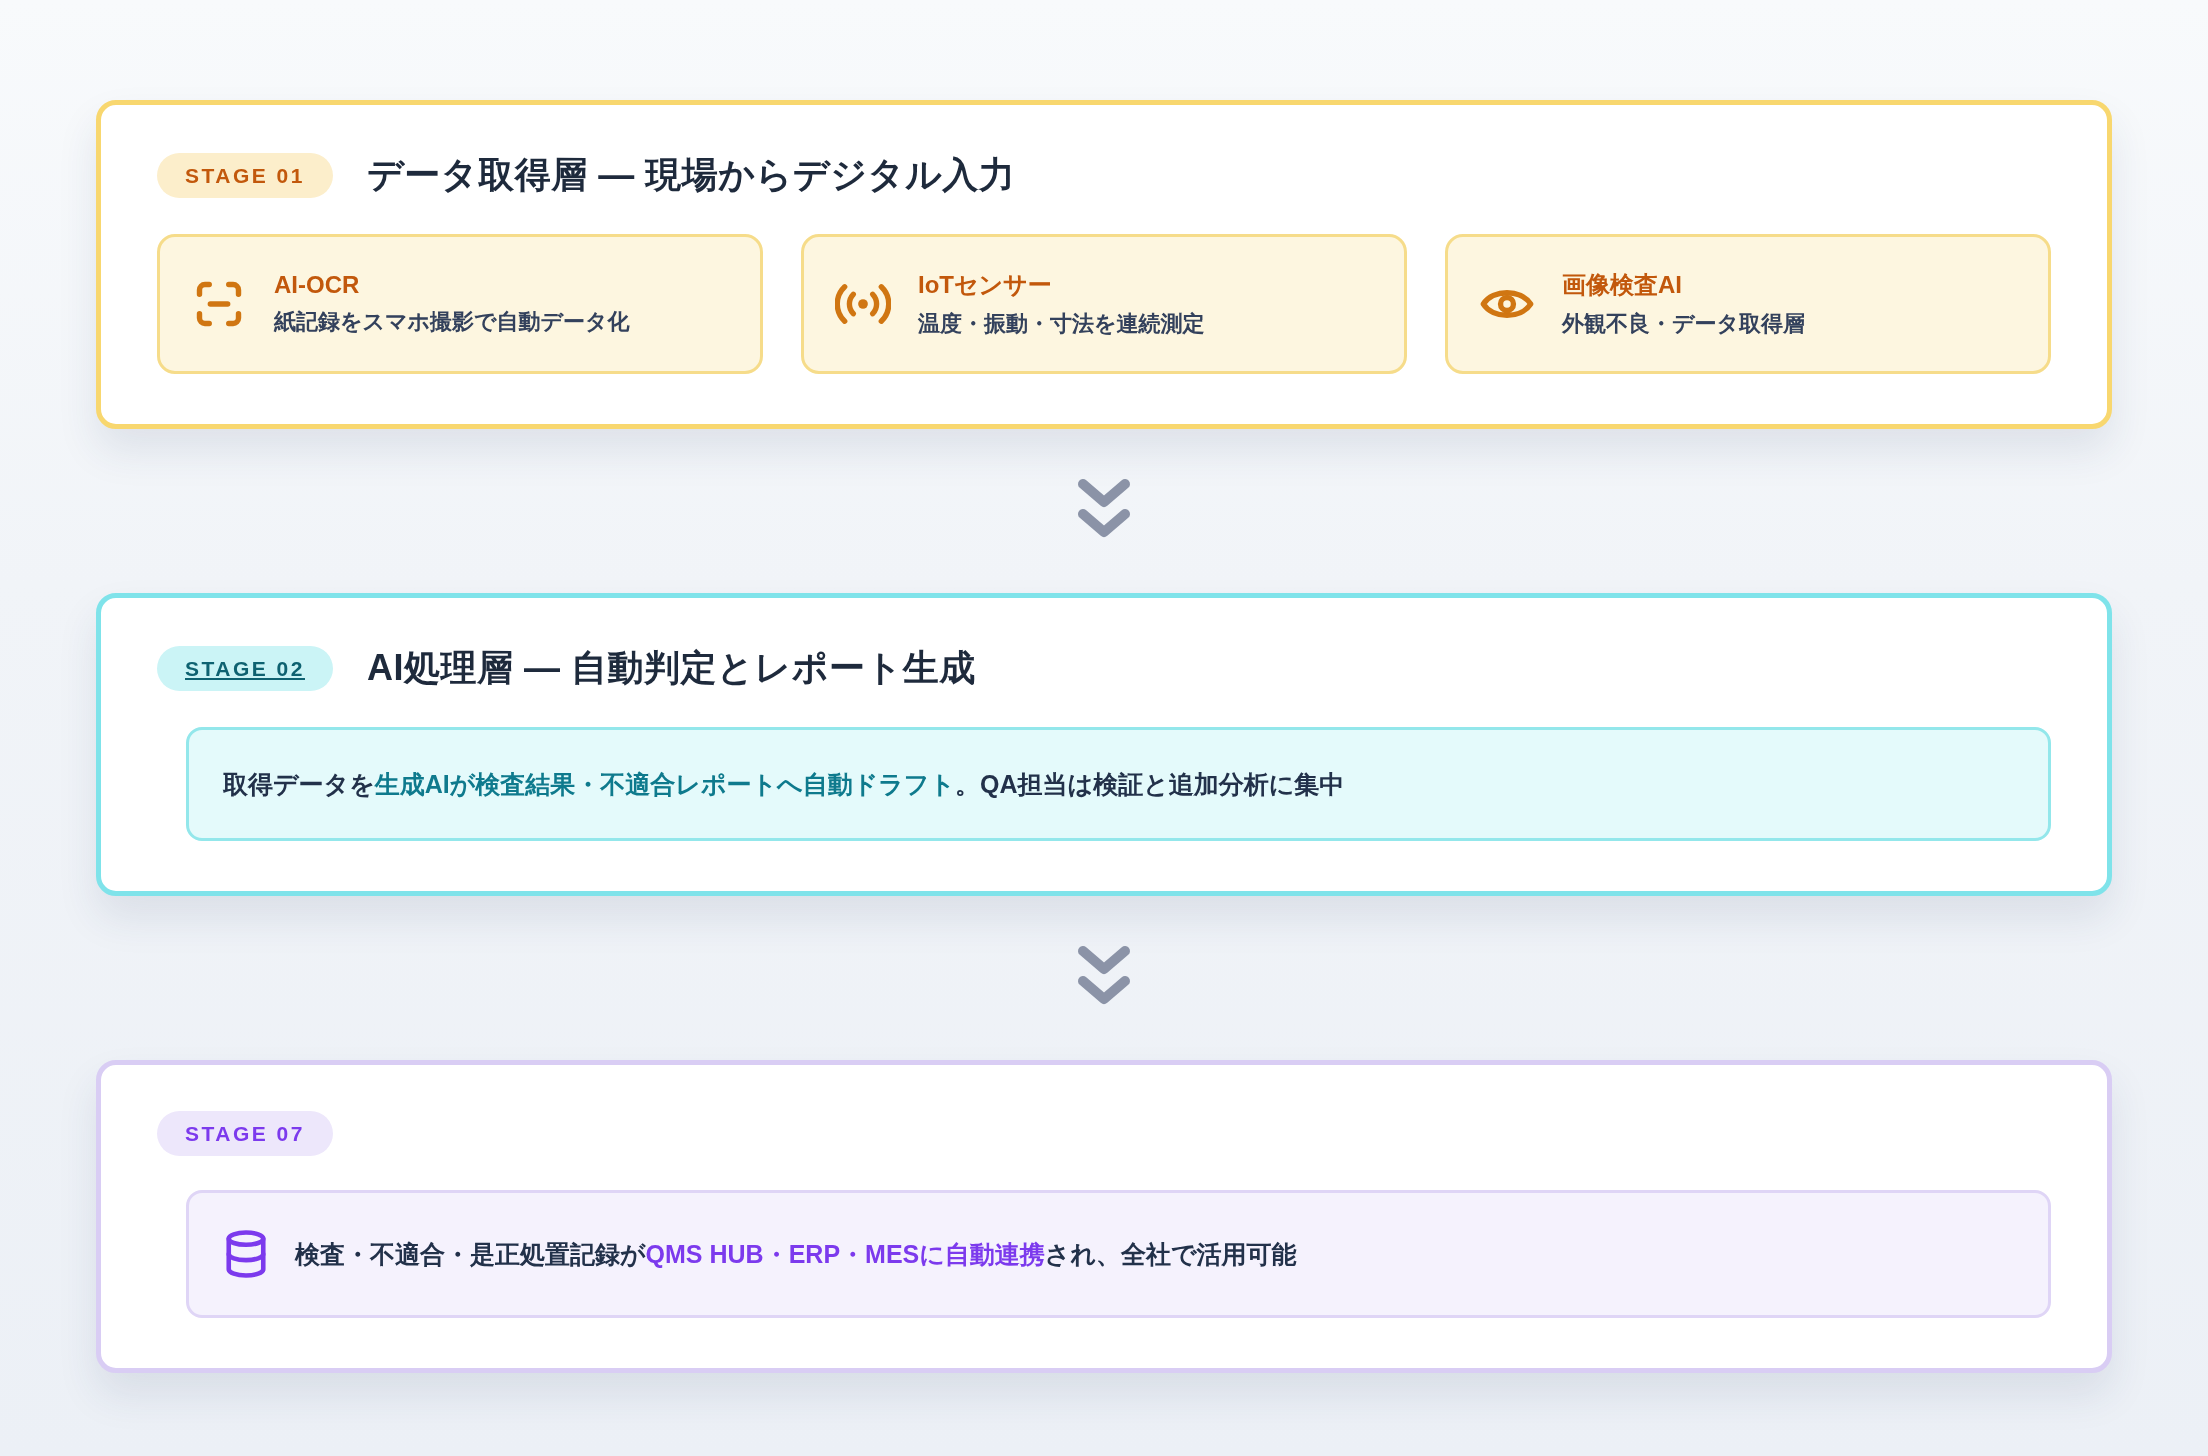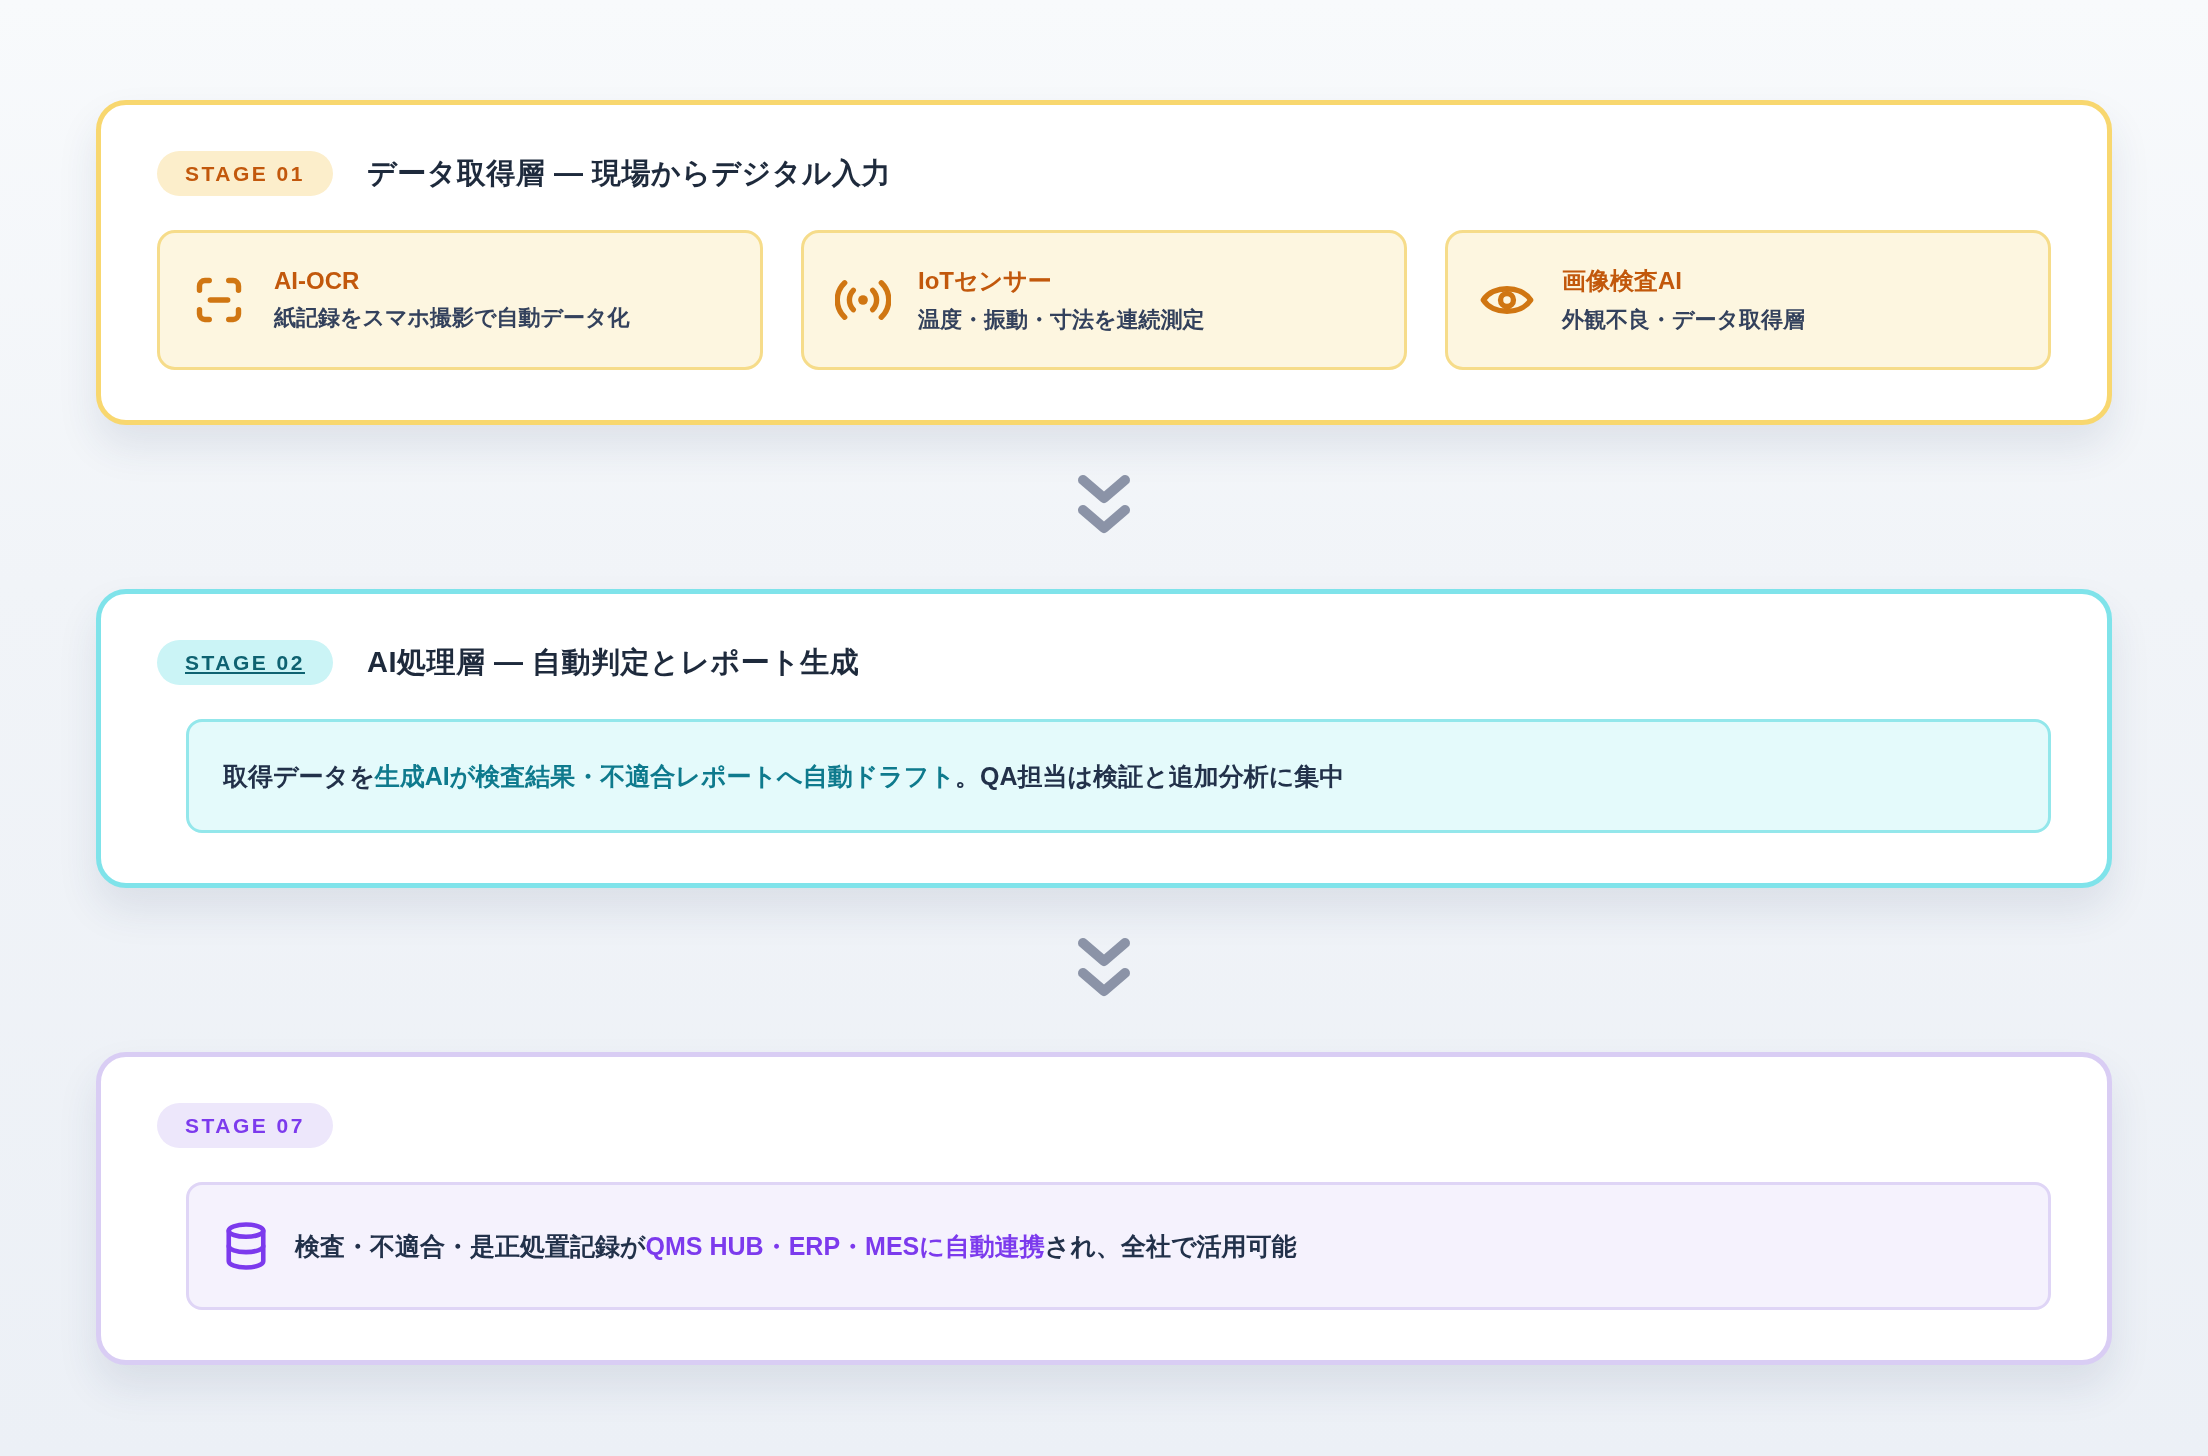--- a/index.html
+++ b/index.html
@@ -4,36 +4,36 @@
 <style>
   html,body{margin:0;padding:0;}
   body{
     width:2208px;height:1456px;overflow:hidden;
     background:linear-gradient(180deg,#F8FAFC 0%,#F1F4F8 40%,#ECF0F6 100%);
     font-family:"Liberation Sans","DejaVu Sans",sans-serif;
     color:#1F2B3E;
   }
   .flow{width:2016px;margin:0 auto;padding-top:100px;}
   .stage{
-    background:#FFFFFF;border-radius:30px;padding:46px 56px 50px 56px;
+    background:#FFFFFF;border-radius:20px;padding:46px 56px 50px 56px;
     box-shadow:0 22px 40px rgba(40,60,100,0.10);
     box-sizing:border-box;
   }
   .stage.s1{border:5px solid #F8D76F;}
   .stage.s2{border:5px solid #7FE3EA;}
   .stage.s3{border:5px solid #D9CDF4;}
   .stage-header{display:flex;align-items:center;gap:34px;margin-bottom:34px;}
   .badge{
     border-radius:999px;padding:12px 28px;font-size:21px;font-weight:bold;
     letter-spacing:2.5px;line-height:1;
   }
   .s1 .badge{background:#FCEECB;color:#C2580C;}
   .s2 .badge{background:#CBF4F6;color:#0E6271;text-decoration:underline;}
   .s3 .badge{background:#EDE7FB;color:#7C3AED;}
-  .stage-title{font-size:29px;font-weight:bold;color:#1E2A3C;letter-spacing:0.5px;}
+  .stage-title{font-size:36px;font-weight:bold;color:#1E2A3C;letter-spacing:0.5px;}
   .cards{display:flex;gap:38px;}
   .card{
     flex:1;display:flex;align-items:center;gap:26px;
     background:#FDF6E0;border:3px solid #F6DC8A;border-radius:18px;
     padding:28px 30px;box-sizing:border-box;min-height:140px;
   }
   .card .icon{flex:0 0 auto;display:flex;align-items:center;justify-content:center;width:58px;}
   .card-title{font-size:24px;font-weight:bold;color:#C2580C;margin-bottom:8px;}
   .card-desc{font-size:22px;font-weight:bold;color:#33415C;}
   .arrow-gap{height:164px;display:flex;align-items:center;justify-content:center;}

